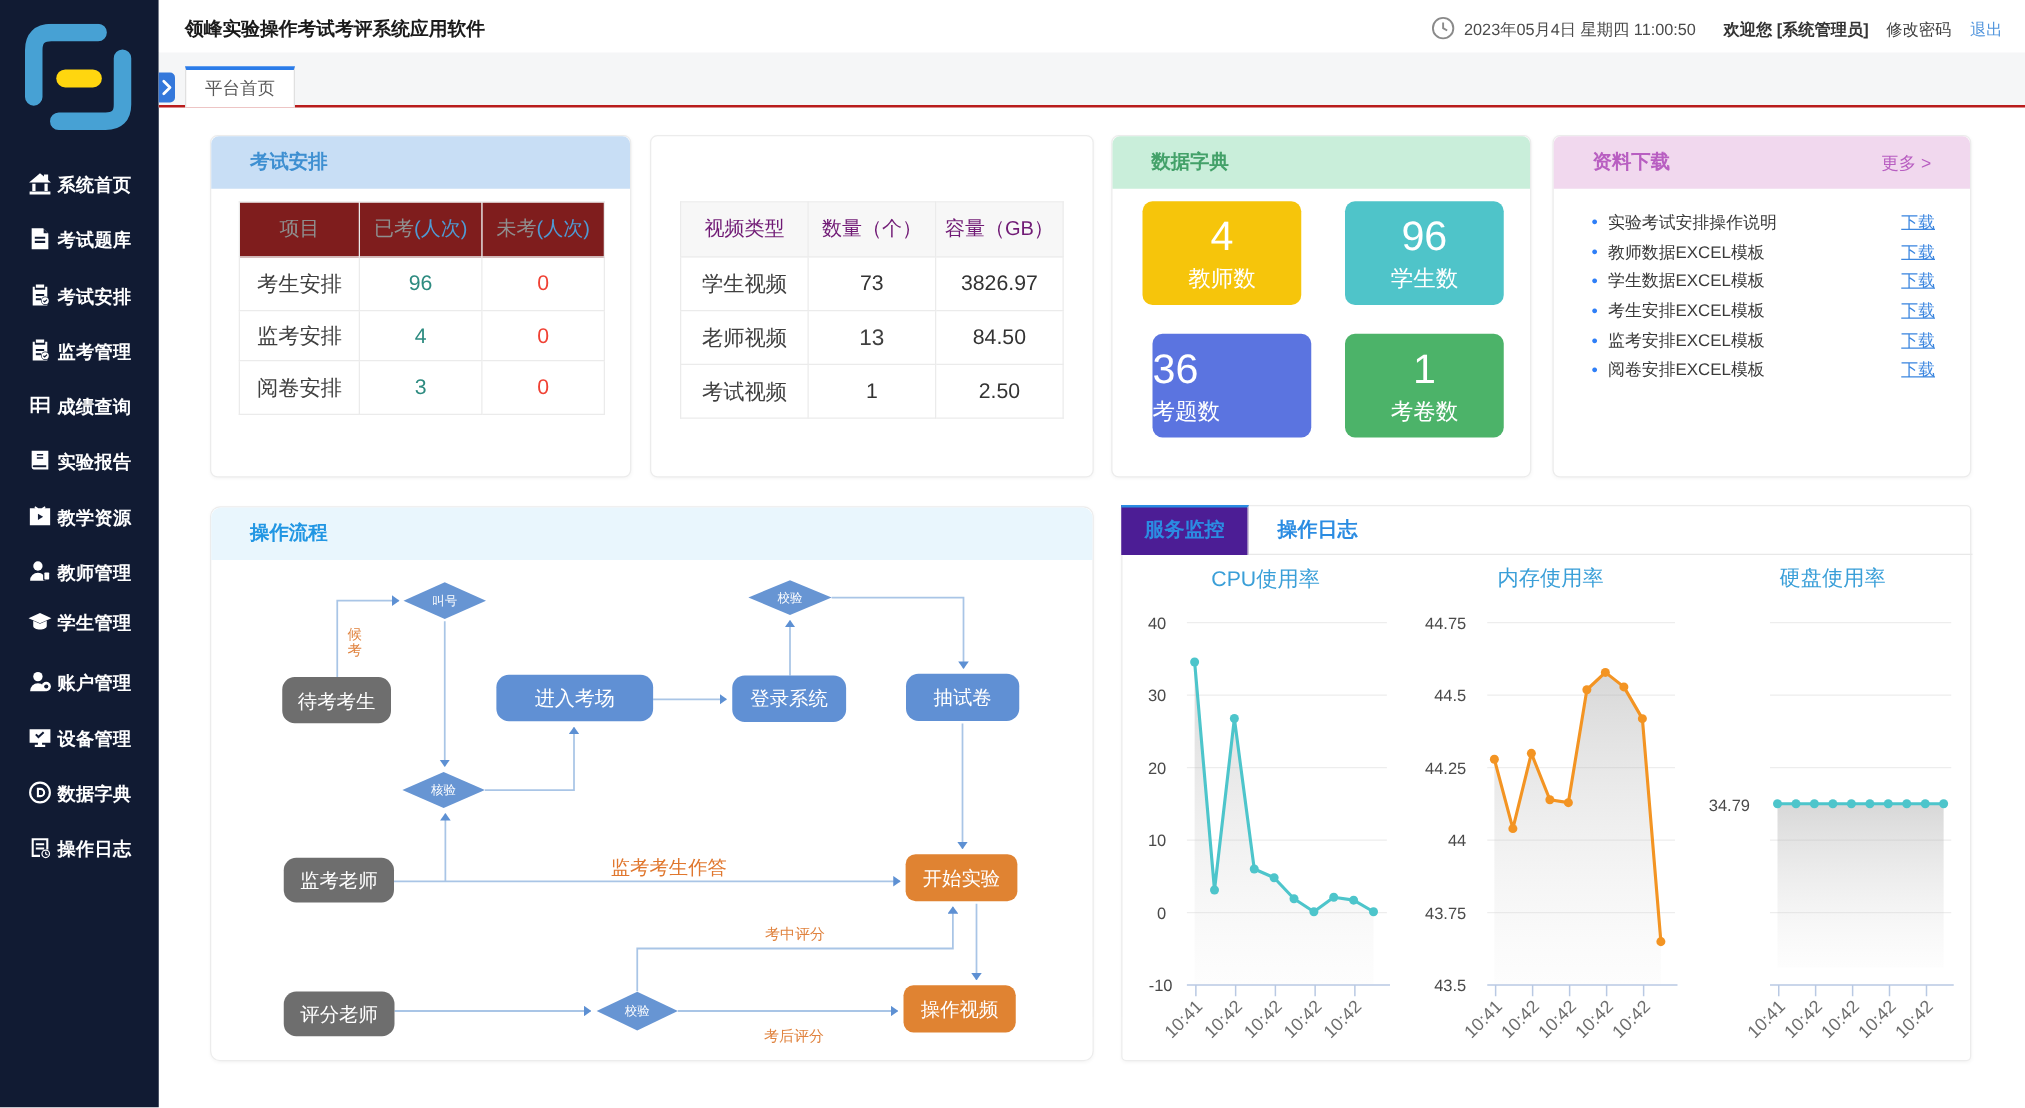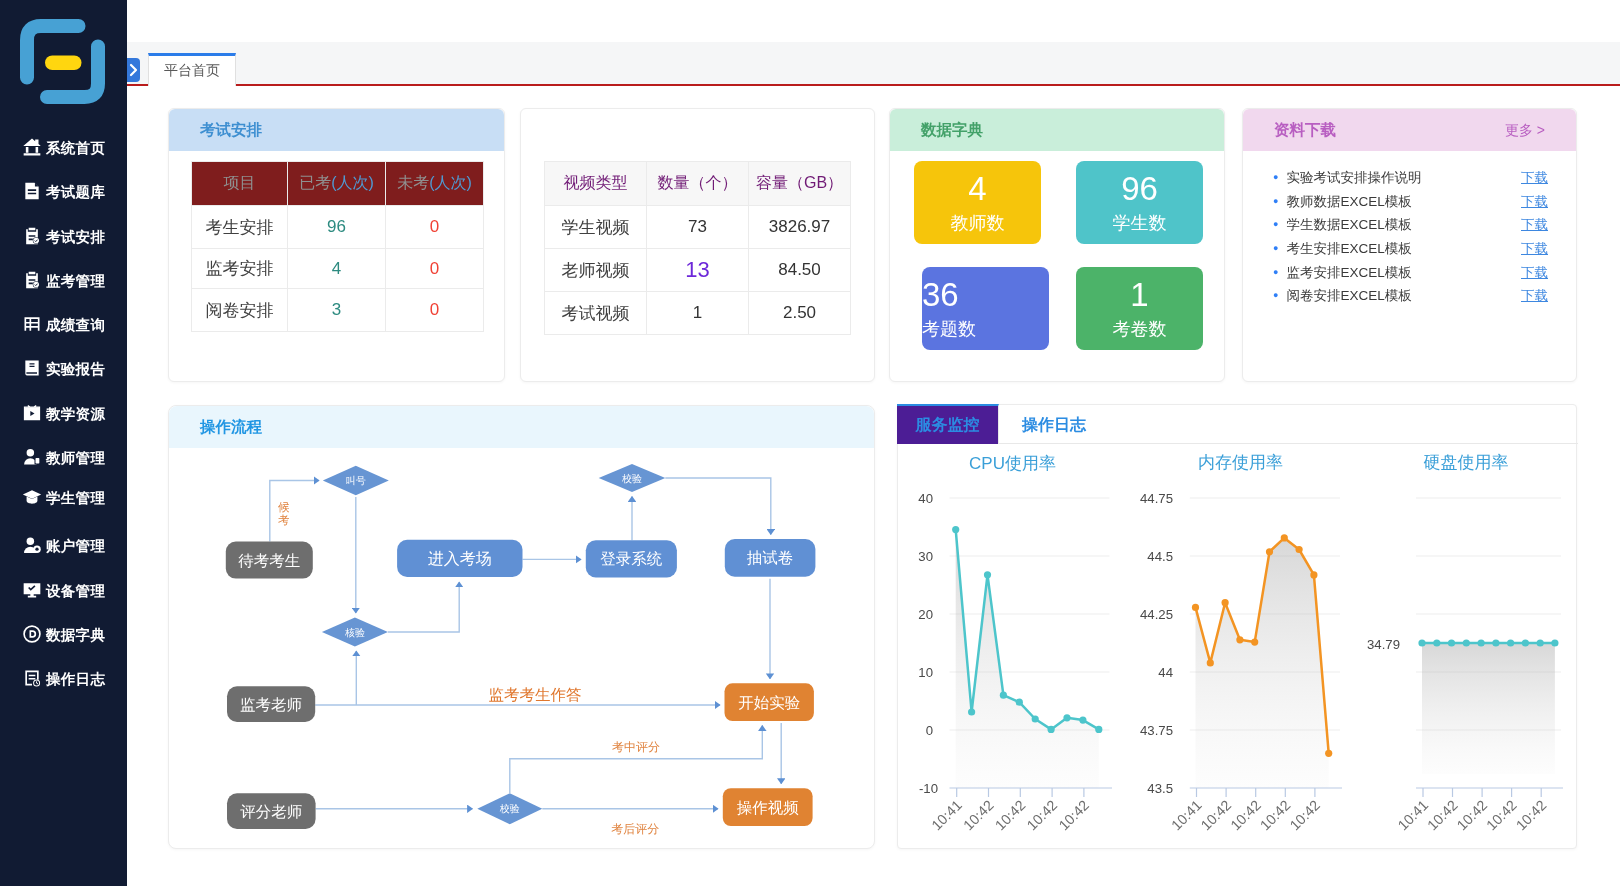--- a/index.html
+++ b/index.html
@@ -131,20 +131,29 @@
         <svg width="20" height="20" viewBox="0 0 24 24" fill="#fff">
           <path d="M4 3 h16 v11 h-2 V5 H6 v14 h6 v2 H4 Z"></path>
           <path d="M8 8 h8 v1.8 H8 Z m0 4 h8 v1.8 H8 Z"></path>
           <circle cx="17.5" cy="18" r="4.2" fill="#fff"></circle>
           <circle cx="17.5" cy="18" r="3" fill="#131d36"></circle>
           <path d="M17.5 16 v2.2 l1.8 1" stroke="#fff" stroke-width="1.2" fill="none"></path>
         </svg>
         <span>操作日志</span>
       </div>
   </div>
+  <div id="topbar">
+    <div class="title">领峰实验操作考试考评系统应用软件</div>
+    <div class="right" style="top:13px;">
+      <svg style="vertical-align:-4px;margin-right:7px" width="19" height="19" viewBox="0 0 20 20" fill="none" stroke="#8a8a8a" stroke-width="1.6">
+          <circle cx="10" cy="10" r="8.6"></circle>
+          <path d="M10 5.2 V10 l3.4 2"></path>
+        </svg><span style="color:#4a4a4a">2023年05月4日 星期四 11:00:50</span><span style="display:inline-block;width:22px"></span><span style="color:#333;font-weight:bold">欢迎您 [系统管理员]</span><span style="display:inline-block;width:14px"></span><span style="color:#404040">修改密码</span><span style="display:inline-block;width:15px"></span><span style="color:#5094dc">退出</span>
+    </div>
+  </div>
   <div id="tabstrip">
     <div id="expandbtn"><svg width="13" height="24" viewBox="0 0 13 24">
           <path d="M4 7 l5 5 -5 5" stroke="#fff" stroke-width="2.2" fill="none" stroke-linecap="round" stroke-linejoin="round"></path>
         </svg></div>
     <div id="tab-active">平台首页</div>
   </div>
 
   <div class="card" style="left:168px;top:108px;width:337px;height:274px;">
     <div class="card-h" style="background:#c8def5;color:#3e8fd1;">考试安排</div>
     <table class="stat" style="position:absolute;left:22px;top:52px;width:293px;">
@@ -181,21 +190,21 @@
             <td style="width:102px">数量（个）</td>
             <td>容量（GB）</td>
       </tr>
       <tr style="height:43px;">
             <td style="font-size:17px;color:#404040">学生视频</td>
             <td style="font-size:17px;color:#333">73</td>
             <td style="font-size:17px;color:#333">3826.97</td>
           </tr>
       <tr style="height:43px;">
             <td style="font-size:17px;color:#404040">老师视频</td>
-            <td style="font-size:22px;color:#6d28d9">13</td>
+            <td style="font-size:18px;color:#404040">13</td>
             <td style="font-size:17px;color:#333">84.50</td>
           </tr>
       <tr style="height:43px;">
             <td style="font-size:17px;color:#404040">考试视频</td>
             <td style="font-size:17px;color:#333">1</td>
             <td style="font-size:17px;color:#333">2.50</td>
           </tr>
     </tbody>
       </table>
   </div>

